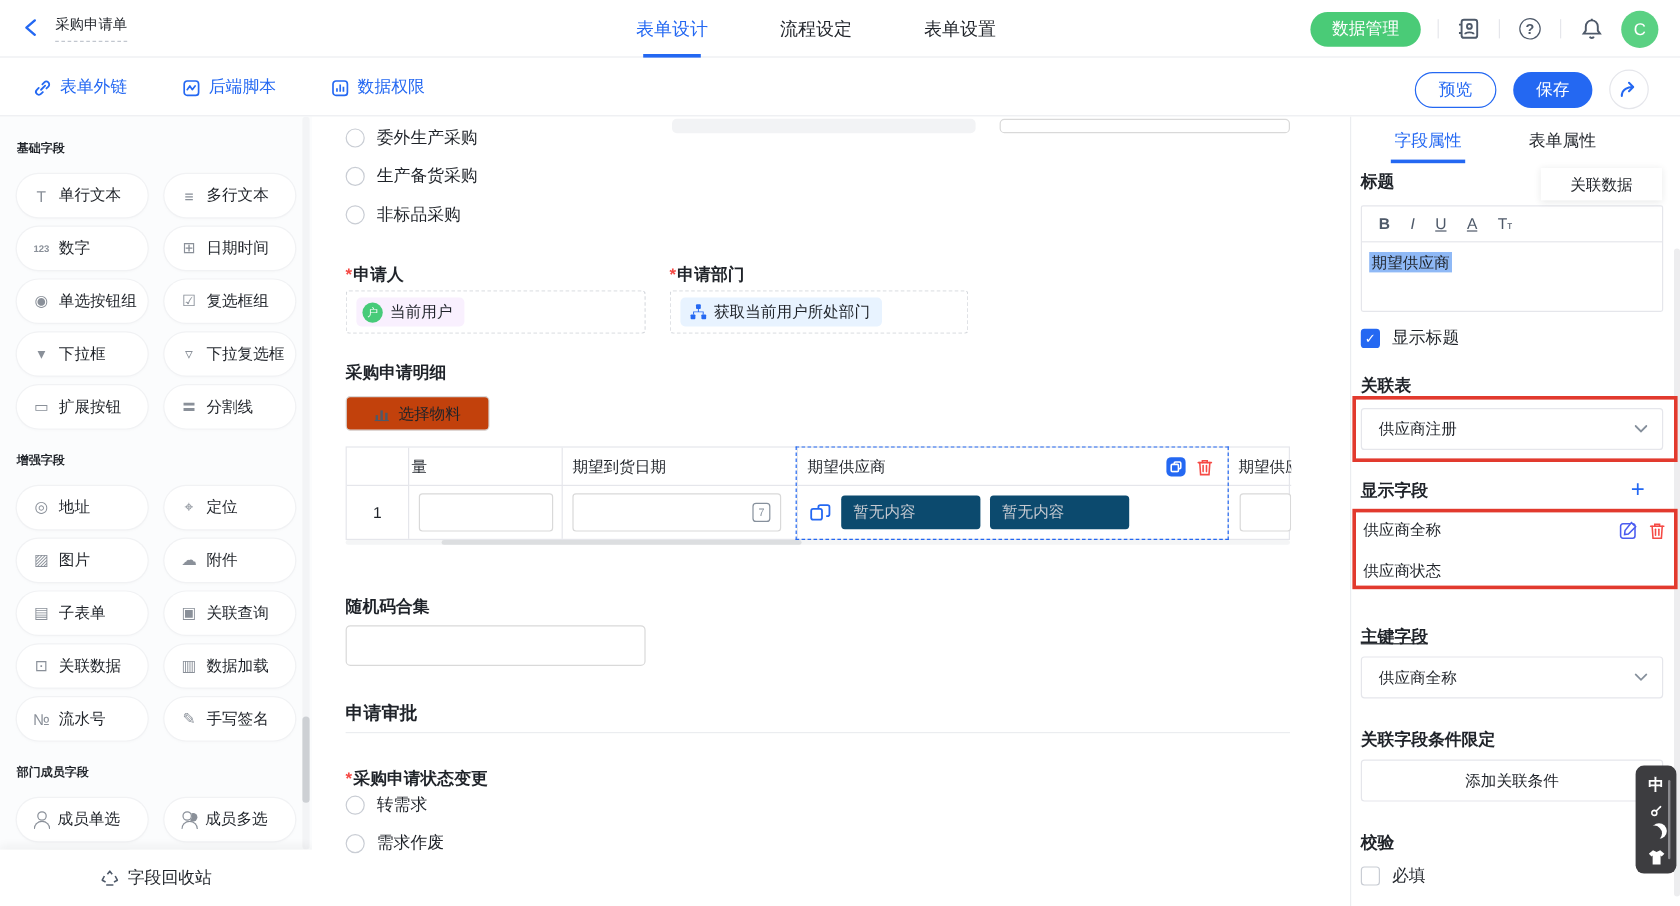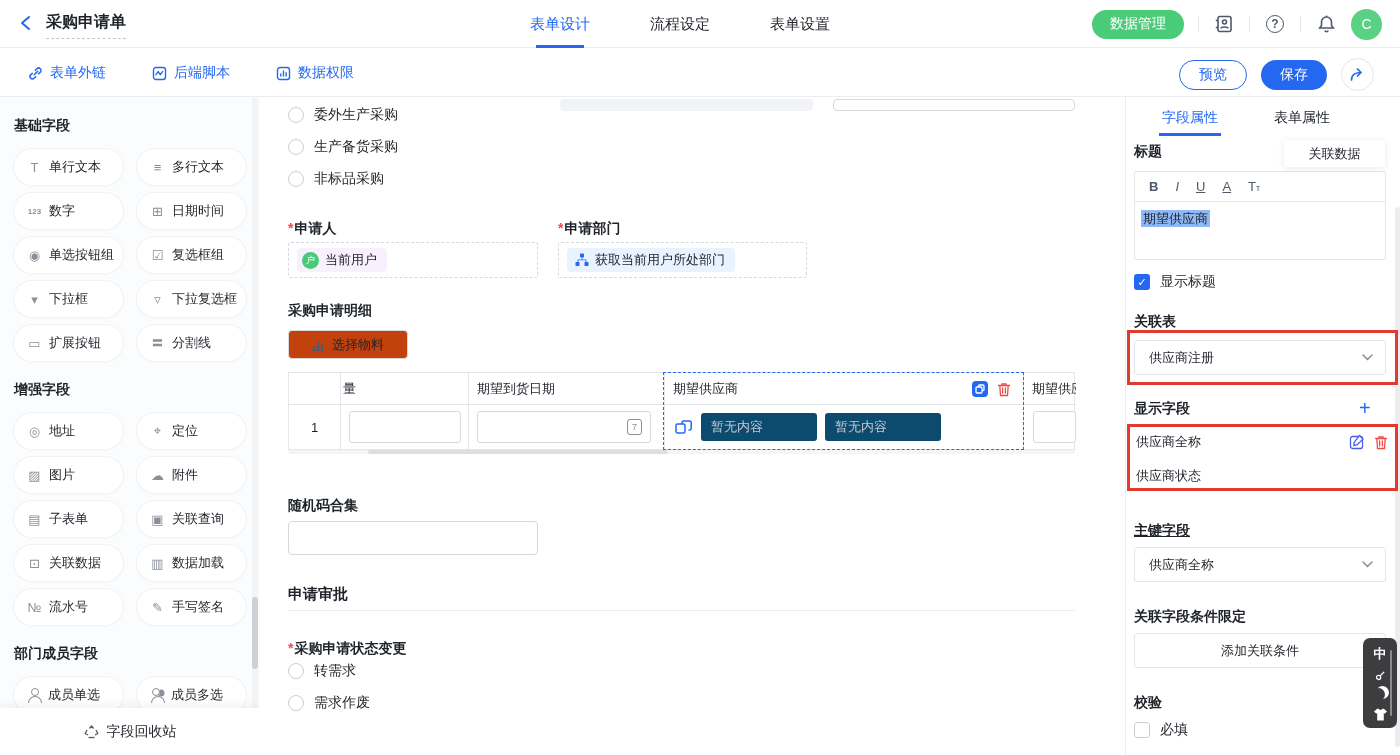--- a/index.html
+++ b/index.html
@@ -5,21 +5,21 @@
   * { margin:0; padding:0; box-sizing:border-box; }
   html,body { width:1400px; height:755px; overflow:hidden;
     font-family:"Liberation Sans","DejaVu Sans",sans-serif; color:#1f2329; background:#fff; }
   .abs { position:absolute; }
   svg { display:block; }
 
   
   #topbar { position:absolute; left:0; top:0; width:1400px; height:48px; background:#fff;
     border-bottom:1px solid #ebedf0; z-index:30; }
   #back-btn { position:absolute; left:18px; top:14px; cursor:pointer; }
-  #page-title { position:absolute; left:46px; top:12px; font-size:16px; font-weight:bold;
+  #page-title { position:absolute; left:46px; top:12px; font-size:12px; font-weight:normal;
     border-bottom:1px dashed #c2c7cf; padding-bottom:5px; }
   #top-tabs { position:absolute; left:530px; top:0; height:48px; display:flex; gap:60px; }
   .top-tab { height:48px; display:flex; align-items:center; font-size:15px; cursor:pointer; position:relative; }
   .top-tab.active { color:#2468f2; }
   .top-tab.active::after { content:""; position:absolute; left:6px; right:6px; bottom:0; height:3px; background:#2468f2; }
   #topbar-right { position:absolute; right:18px; top:0; height:48px; display:flex; align-items:center; gap:14px; }
   #data-manage-btn { height:29px; padding:0 18px; background:#4acb77; color:#fff; font-size:14px;
     border:none; border-radius:15px; cursor:pointer; }
   .v-div { width:1px; height:16px; background:#e5e6eb; }
   .top-ico { width:22px; height:22px; display:flex; align-items:center; justify-content:center; cursor:pointer; }
@@ -36,21 +36,21 @@
   #subbar-right { position:absolute; right:26px; top:9px; display:flex; gap:14px; align-items:center; }
   #preview-btn { width:68px; height:30px; border:1px solid #2468f2; color:#2468f2; background:#fff;
     border-radius:16px; font-size:14px; cursor:pointer; }
   #save-btn { width:66px; height:30px; border:none; color:#fff; background:#2468f2;
     border-radius:16px; font-size:14px; cursor:pointer; }
   #share-btn { width:33px; height:33px; border:1px solid #e5e6eb; border-radius:50%; background:#fff;
     display:flex; align-items:center; justify-content:center; cursor:pointer; }
 
   
   #sidebar { position:absolute; left:0; top:97px; width:260px; height:658px; background:#fbfcfd; overflow:hidden; }
-  .sec-title { font-size:14px; font-weight:bold; margin:20px 0 6px 14px; }
+  .sec-title { font-size:10px; font-weight:bold; margin:20px 0 6px 14px; }
   .pill-grid { display:flex; flex-wrap:wrap; gap:8px 14px; padding:8px 14px 0 14px; width:260px; }
   .pill { width:109px; height:36px; background:#fff; border-radius:18px; display:flex; align-items:center;
     gap:7px; padding:0 0 0 13px; font-size:13px; cursor:grab;
     box-shadow:0 0 0 1px #f1f2f4, 0 1px 3px rgba(31,35,41,.04); }
   .pill .g { color:#8a9099; font-size:13px; width:15px; text-align:center; flex:none; }
   .pill .g.num { font-size:8px; font-weight:bold; letter-spacing:0; }
   .ico-person { position:relative; width:14px; height:14px; flex:none; }
   .ico-person::before { content:""; position:absolute; left:4px; top:0; width:6px; height:6px;
     border:1.3px solid #8a9099; border-radius:50%; }
   .ico-person::after { content:""; position:absolute; left:1px; top:8px; width:12px; height:6px;

